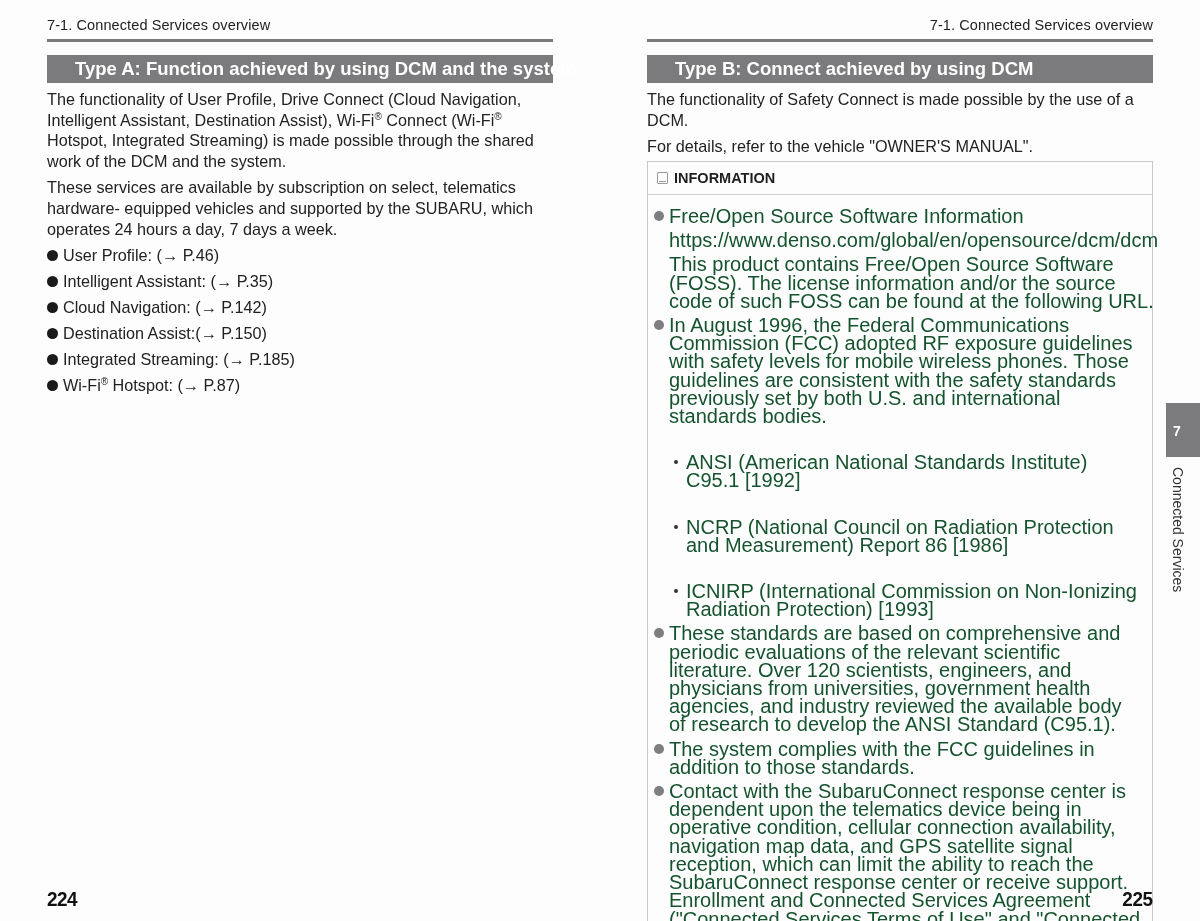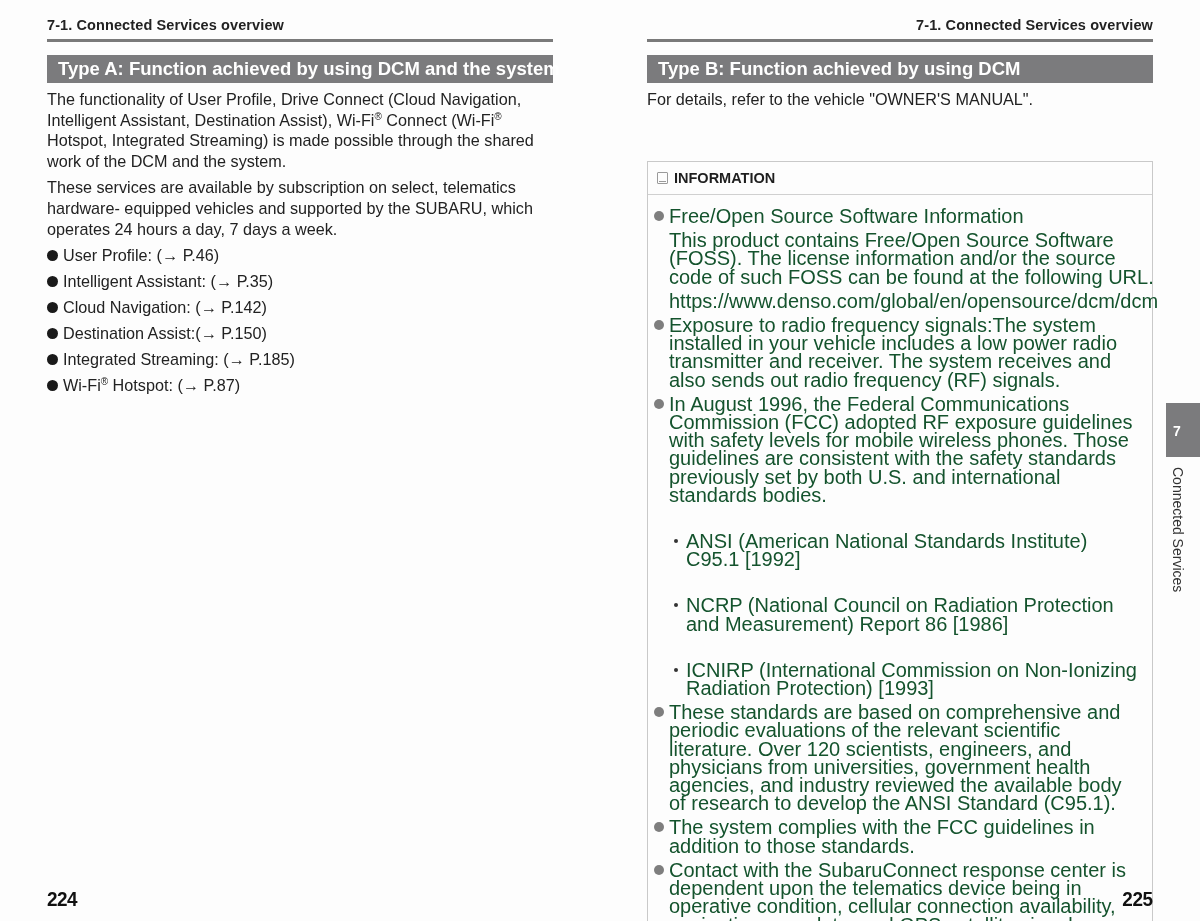--- a/index.html
+++ b/index.html
@@ -6,32 +6,32 @@
   body {
     width:1200px; height:921px; position:relative; overflow:hidden;
     background:#fdfdfd; color:#1e1e1e;
     font-family:"Liberation Sans", sans-serif;
   }
   .page { position:absolute; top:0; height:921px; }
   .page-left { left:47px; width:506px; }
   .page-right { left:647px; width:506px; }
 
   .running-head {
-    position:absolute; top:17px; font-size:14.5px; font-weight:bold; color:#222;
+    position:absolute; top:17px; font-size:14.5px; font-weight:normal; color:#222;
     letter-spacing:0.1px;
   }
   .page-left .running-head { left:0; }
   .page-right .running-head { right:0; }
   .head-rule {
     position:absolute; top:39px; left:0; width:506px; height:3px; background:#7a7a7a;
   }
   .section-bar {
     position:absolute; top:55px; left:0; width:506px; height:28px;
     background:#7b7b7d; color:#fff; font-weight:bold; font-size:18.5px;
-    line-height:28px; padding-left:11px; box-sizing:border-box; white-space:nowrap;
+    line-height:28px; padding-left:28px; box-sizing:border-box; white-space:nowrap;
   }
   .body-text {
     position:absolute; left:0; width:506px; font-size:16.2px; line-height:20.6px; color:#222;
   }
   .body-text p { margin:0 0 6px 0; }
   .body-text sup { font-size:10px; line-height:0; }
   .bullets { list-style:none; margin:0; padding:0;text-align:center; }
   .bullets li { margin:0 0 5.3px 0; display:flex; align-items:baseline; }
   .dot { display:inline-block; width:11px; height:11px; border-radius:50%; background:#1a1a1a; margin-right:5px; flex:0 0 auto; position:relative; top:0px; }
 
@@ -110,44 +110,39 @@
         </li>
     </ul>
   </div>
 
   <div class="page-number">224</div>
 </div>
 
 <div class="page page-right">
   <div class="running-head">7-1. Connected Services overview</div>
   <div class="head-rule"></div>
-  <div class="section-bar">Type B: Function achieved by using DCM</div>
+  <div class="section-bar">Type B: Connect achieved by using DCM</div>
 
   <div class="body-text" style="top:89px;">
+    <p>The functionality of Safety Connect is made possible by the use of a DCM.</p>
     <p>For details, refer to the vehicle "OWNER'S MANUAL".</p>
   </div>
 
   <div class="info-box">
     <div class="info-header">
       <span class="book-icon"></span>
       <span>INFORMATION</span>
     </div>
     <div class="info-body">
       <div class="info-item">
         <span class="gdot"></span>
         <div class="txt">
           <p>Free/Open Source Software Information</p>
+          <p>https://www.denso.com/global/en/opensource/dcm/dcm</p>
           <p>This product contains Free/Open Source Software (FOSS). The license information and/or the source code of such FOSS can be found at the following URL.</p>
-          <p>https://www.denso.com/global/en/opensource/dcm/dcm</p>
-        </div>
-      </div>
-      <div class="info-item">
-        <span class="gdot"></span>
-        <div class="txt">
-          <p>Exposure to radio frequency signals:The system installed in your vehicle includes a low power radio transmitter and receiver. The system receives and also sends out radio frequency (RF) signals.</p>
         </div>
       </div>
       <div class="info-item">
         <span class="gdot"></span>
         <div class="txt">
           <p>In August 1996, the Federal Communications Commission (FCC) adopted RF exposure guidelines with safety levels for mobile wireless phones. Those guidelines are consistent with the safety standards previously set by both U.S. and international standards bodies.</p>
           <ul class="sub-list">
             <li>
                 <span class="sdot"></span>
                 <span>ANSI (American National Standards Institute) C95.1 [1992]</span>

